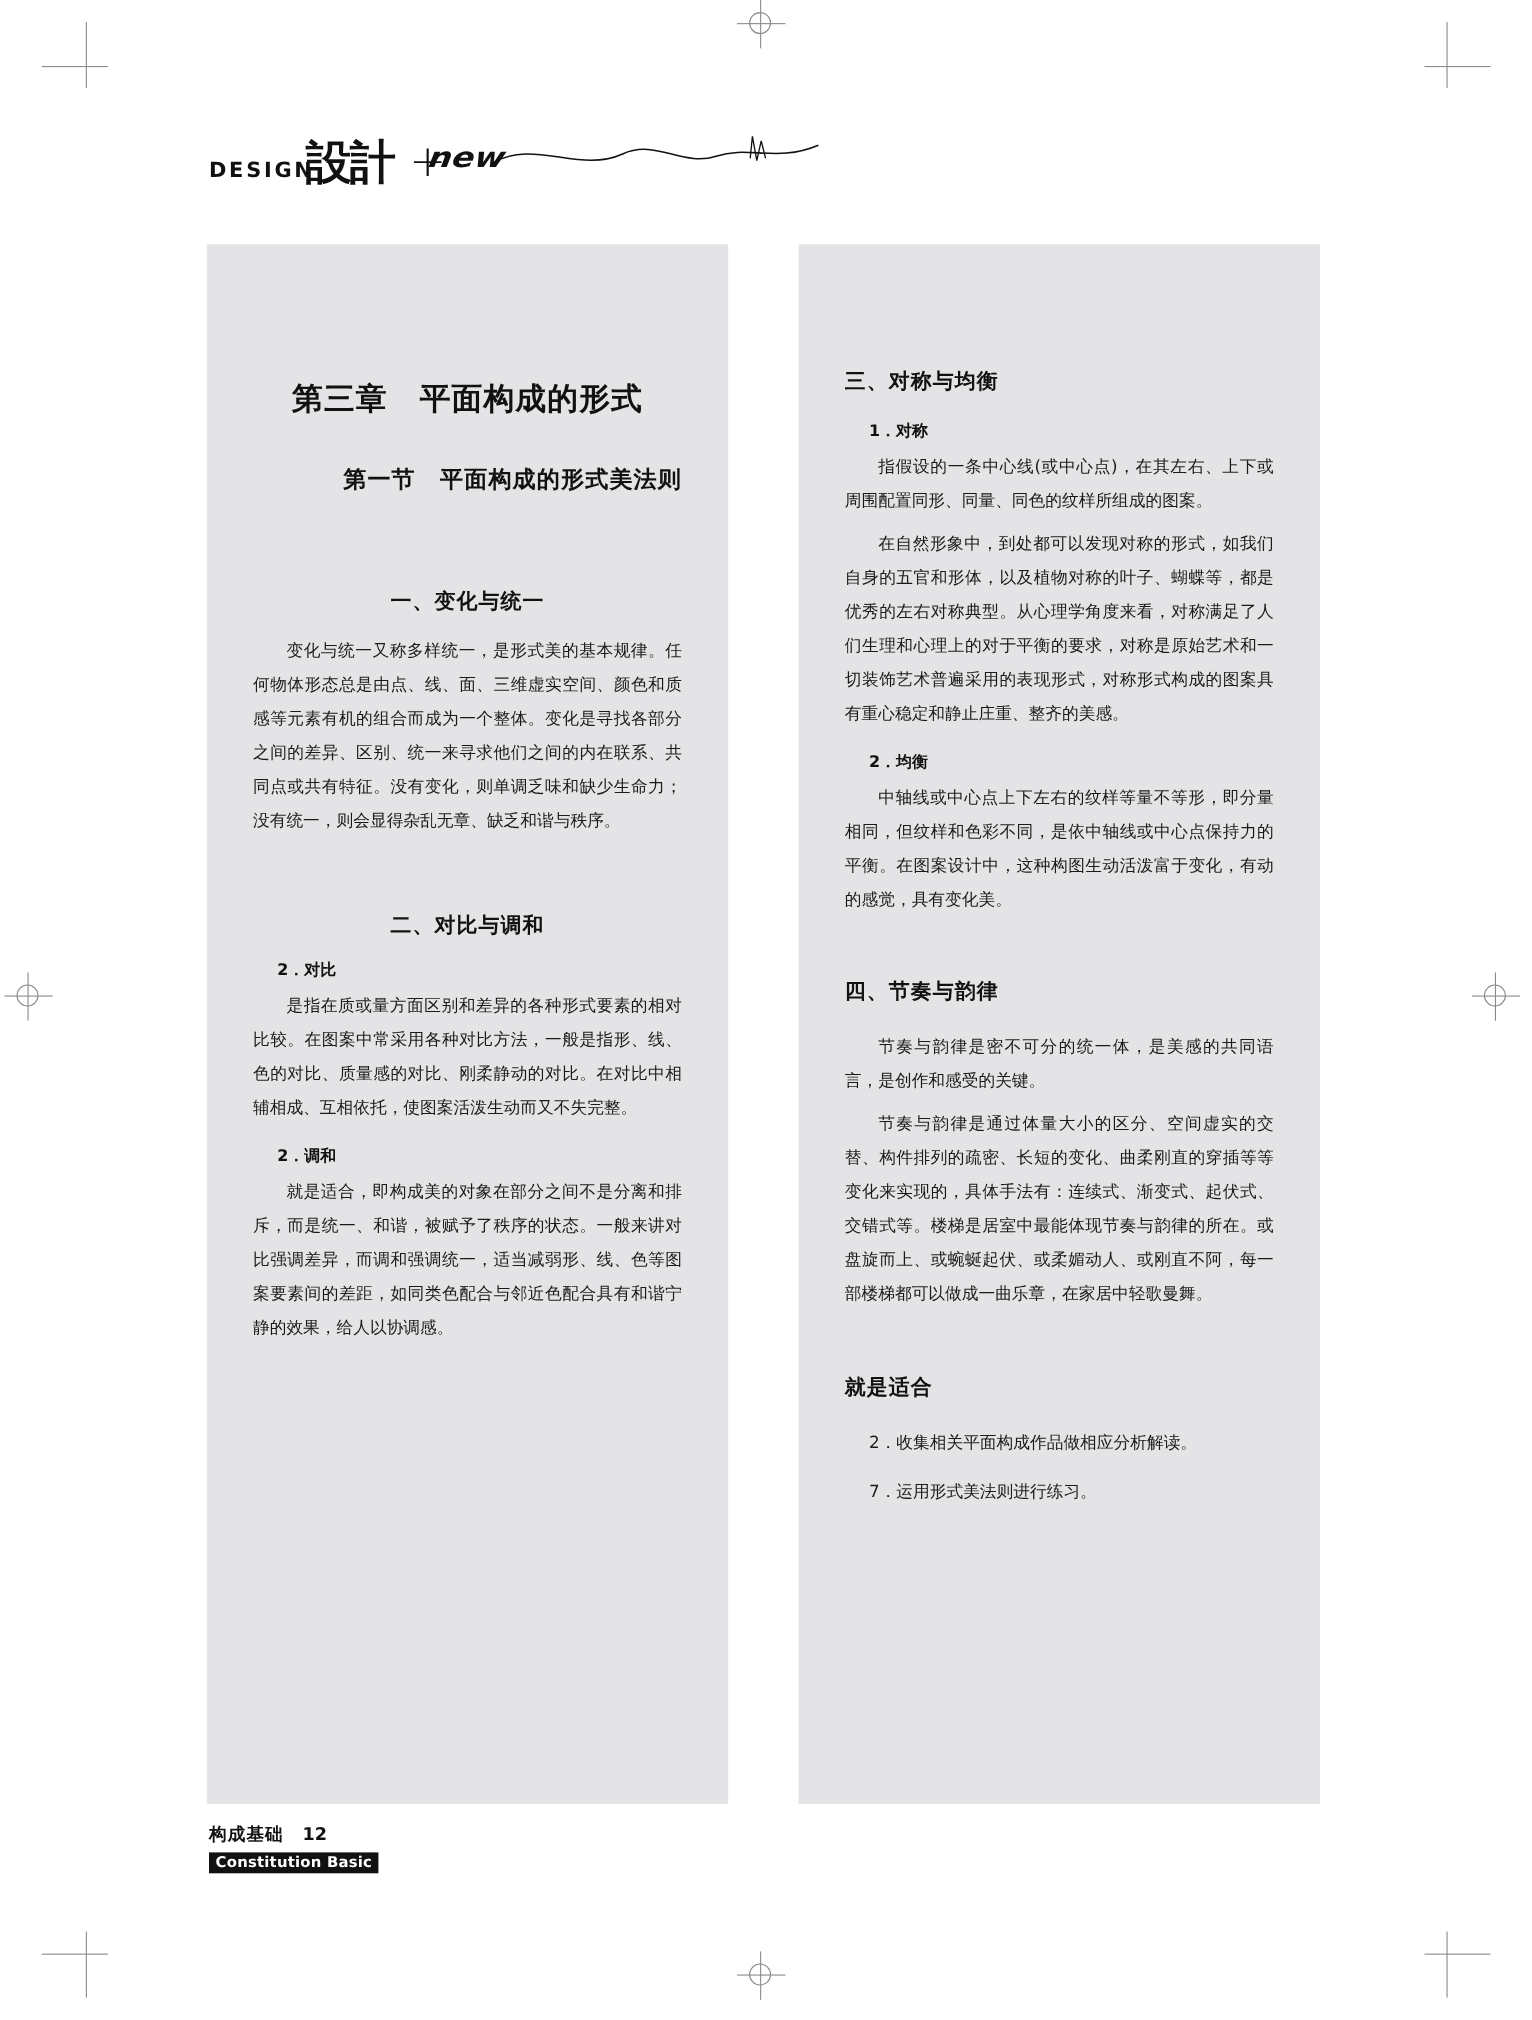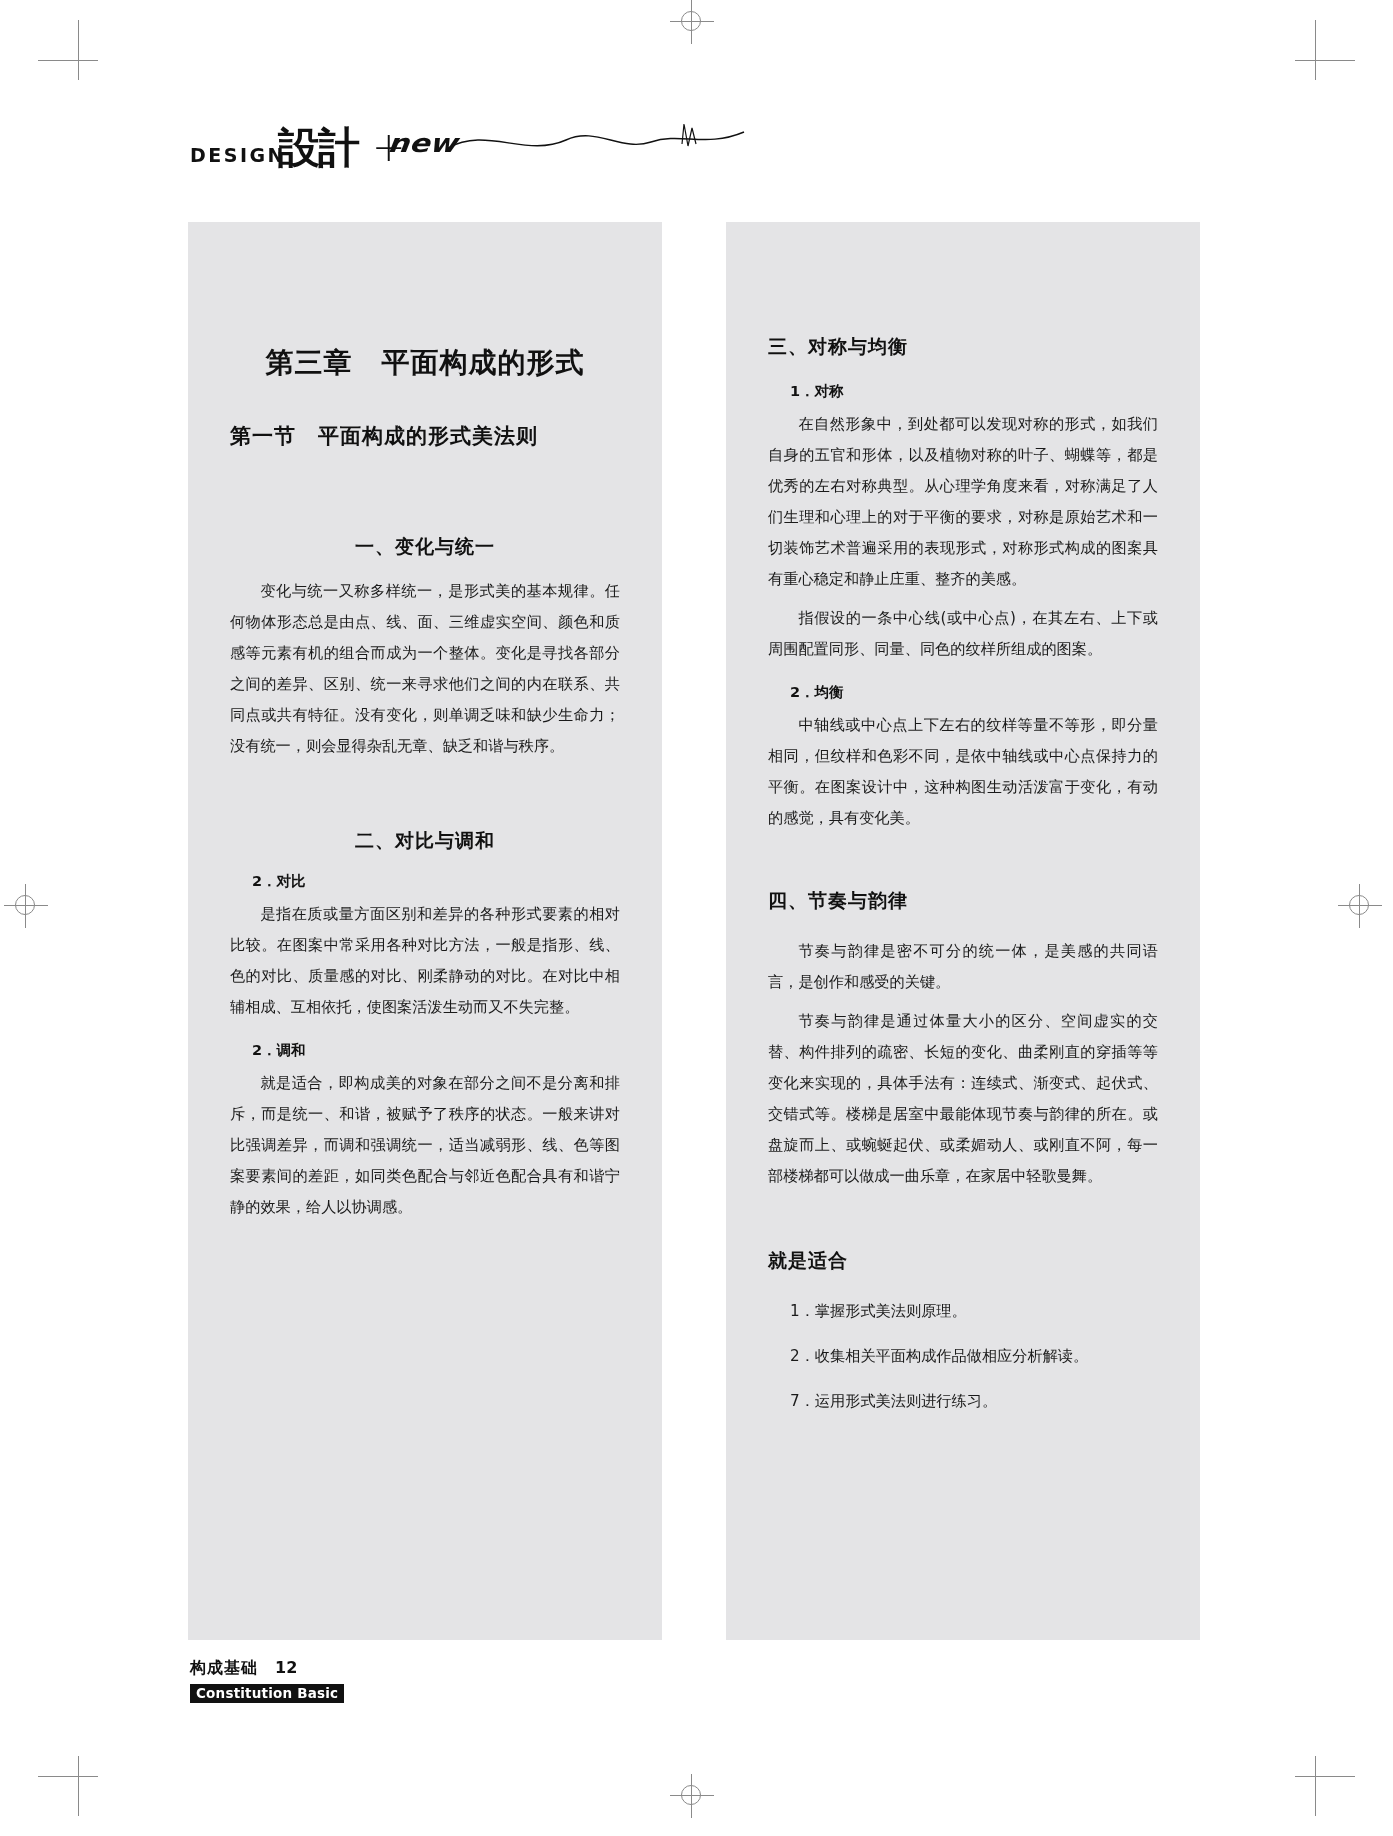--- a/index.html
+++ b/index.html
@@ -133,21 +133,21 @@
     font-size: 28px;
     font-weight: bold;
     text-align: center;
     letter-spacing: 1px;
     margin: 96px 0 0 0;
     color: #111;
   }
   .section-title {
     font-size: 21px;
     font-weight: bold;
-    text-align: left;
+    text-align: right;
     letter-spacing: 1px;
     margin: 40px 0 0 0;
     color: #111;
   }
   .h-sub {
     font-size: 19px;
     font-weight: bold;
     text-align: center;
     letter-spacing: 1px;
     margin: 66px 0 16px 0;
@@ -296,32 +296,31 @@
     <h3 class="h-sub">二、对比与调和</h3>
     <h4 class="num-head">2．对比</h4>
     <p class="body">是指在质或量方面区别和差异的各种形式要素的相对比较。在图案中常采用各种对比方法，一般是指形、线、色的对比、质量感的对比、刚柔静动的对比。在对比中相辅相成、互相依托，使图案活泼生动而又不失完整。</p>
     <h4 class="num-head">2．调和</h4>
     <p class="body">就是适合，即构成美的对象在部分之间不是分离和排斥，而是统一、和谐，被赋予了秩序的状态。一般来讲对比强调差异，而调和强调统一，适当减弱形、线、色等图案要素间的差距，如同类色配合与邻近色配合具有和谐宁静的效果，给人以协调感。</p>
   </div>
 
   <div class="col col-right">
     <h3 class="h-right" style="margin-top:86px;">三、对称与均衡</h3>
     <h4 class="num-head">1．对称</h4>
+    <p class="body">指假设的一条中心线(或中心点)，在其左右、上下或周围配置同形、同量、同色的纹样所组成的图案。</p>
     <p class="body">在自然形象中，到处都可以发现对称的形式，如我们自身的五官和形体，以及植物对称的叶子、蝴蝶等，都是优秀的左右对称典型。从心理学角度来看，对称满足了人们生理和心理上的对于平衡的要求，对称是原始艺术和一切装饰艺术普遍采用的表现形式，对称形式构成的图案具有重心稳定和静止庄重、整齐的美感。</p>
-    <p class="body">指假设的一条中心线(或中心点)，在其左右、上下或周围配置同形、同量、同色的纹样所组成的图案。</p>
     <h4 class="num-head">2．均衡</h4>
     <p class="body">中轴线或中心点上下左右的纹样等量不等形，即分量相同，但纹样和色彩不同，是依中轴线或中心点保持力的平衡。在图案设计中，这种构图生动活泼富于变化，有动的感觉，具有变化美。</p>
 
     <h3 class="h-right spaced">四、节奏与韵律</h3>
     <p class="body">节奏与韵律是密不可分的统一体，是美感的共同语言，是创作和感受的关键。</p>
     <p class="body">节奏与韵律是通过体量大小的区分、空间虚实的交替、构件排列的疏密、长短的变化、曲柔刚直的穿插等等变化来实现的，具体手法有：连续式、渐变式、起伏式、交错式等。楼梯是居室中最能体现节奏与韵律的所在。或盘旋而上、或蜿蜒起伏、或柔媚动人、或刚直不阿，每一部楼梯都可以做成一曲乐章，在家居中轻歌曼舞。</p>
 
     <h3 class="h-exercise">就是适合</h3>
     <ol class="exercises">
-      <li>1．掌握形式美法则原理。</li>
       <li>2．收集相关平面构成作品做相应分析解读。</li>
       <li>7．运用形式美法则进行练习。</li>
     </ol>
   </div>
 </div>
 
 <div class="footer">
   <span class="footer-cn">构成基础</span>
   <span class="footer-page">12</span>
   <div><span class="footer-en">Constitution Basic</span></div>

